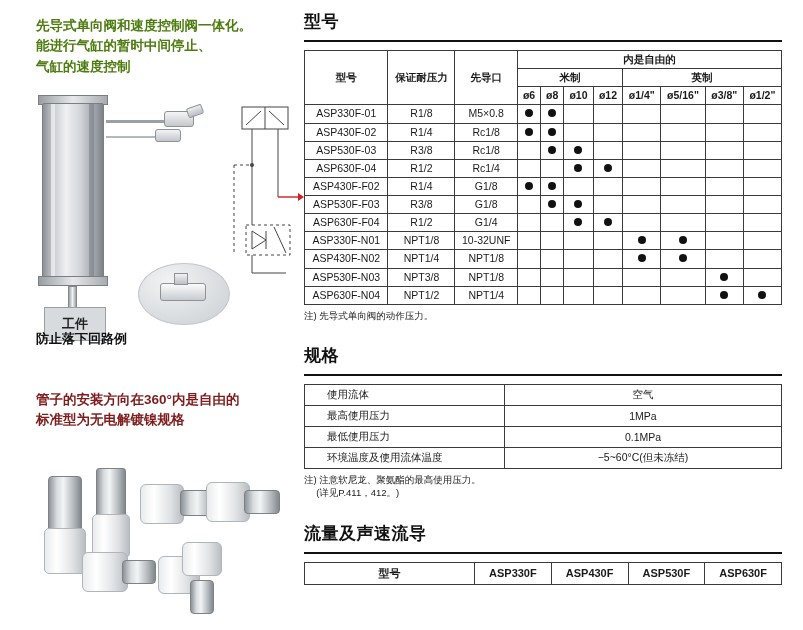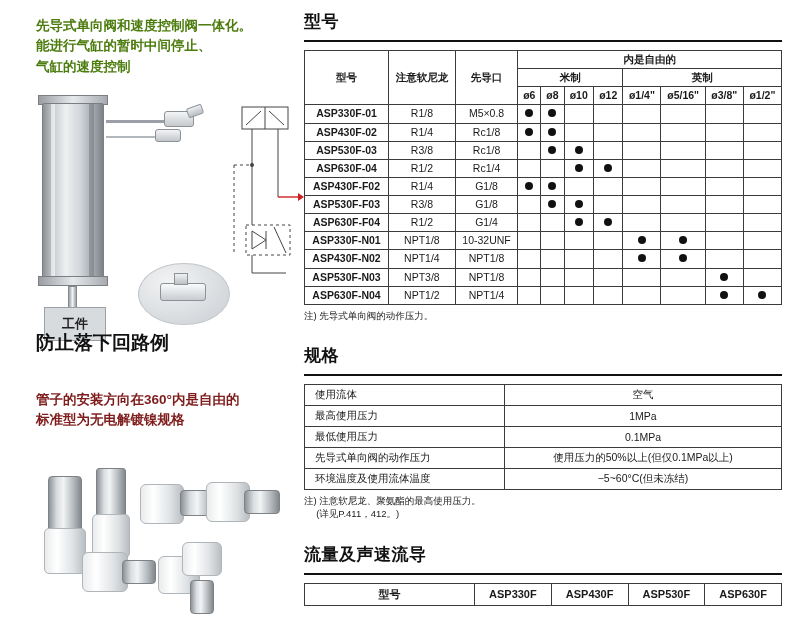--- a/index.html
+++ b/index.html
@@ -123,21 +123,21 @@
     width: 14px; height: 12px;
     background: linear-gradient(to bottom,#f0f1f2,#bcc1c5);
     border: 1px solid #8d9297;
   }
   
   .schem { position: absolute; left: 190px; top: 18px; width: 78px; height: 190px; }
   .schem svg { display: block; }
 
   .note-line {
     position: absolute; left: 36px; top: 330px;
-    font-size: 19px; font-weight: 700; color: #111;
+    font-size: 13px; font-weight: 700; color: #111;
   }
   .lead-text-2 {
     position: absolute; left: 36px; top: 390px;
     width: 256px;
     font-size: 13.5px; line-height: 1.5; font-weight: 600; color: #7f1d1d;
   }
   .photo-area {
     position: absolute; left: 30px; top: 440px;
     width: 270px; height: 180px;
   }
@@ -172,33 +172,33 @@
     font-size: 10.5px;
   }
   table.grid th, table.grid td {
     border: 1px solid #3b3b3b;
     padding: 2px 4px;
     text-align: center;
     line-height: 1.25;
     height: 18px;
   }
   table.grid th { font-weight: 700; background: #fff; }
-  td.model { text-align: left; font-weight: 700; padding-left: 5px; }
+  td.model { text-align: left; font-weight: 400; padding-left: 5px; }
   .dot {
     display: inline-block; width: 8px; height: 8px;
     border-radius: 50%; background: #111;
   }
   .tbl-note {
     font-size: 9.5px; color: #222; margin-top: 4px; line-height: 1.4;
   }
   table.spec {
     border-collapse: collapse; width: 478px; font-size: 10.5px;
   }
   table.spec td {
-    border: 1px solid #3b3b3b; padding: 3px 10px; height: 19px;
+    border: 1px solid #3b3b3b; padding: 3px 22px; height: 19px;
   }
   table.spec td.k { width: 200px; text-align: left; }
   table.spec td.v { text-align: center; }
 
   .sec2 { margin-top: 22px; }
   .sec3 { margin-top: 22px; }
   table.flow { border-collapse: collapse; width: 478px; font-size: 11px; }
   table.flow th {
     border: 1px solid #3b3b3b; padding: 3px 4px; font-weight: 700; height: 20px;
   }
@@ -286,21 +286,21 @@
 
   <div class="right-col">
 
     <h2 class="sec">型号</h2>
     <div class="rule"></div>
 
     <table class="grid">
       <thead>
         <tr>
           <th rowspan="3">型号</th>
-          <th rowspan="3">注意软尼龙</th>
+          <th rowspan="3">保证耐压力</th>
           <th rowspan="3">先导口</th>
           <th colspan="8">内是自由的</th>
         </tr>
         <tr>
           <th colspan="4">米制</th>
           <th colspan="4">英制</th>
         </tr>
         <tr>
           <th>ø6</th>
           <th>ø8</th>
@@ -471,24 +471,20 @@
             </tr>
             <tr>
               <td class="k">最高使用压力</td>
               <td class="v">1MPa</td>
             </tr>
             <tr>
               <td class="k">最低使用压力</td>
               <td class="v">0.1MPa</td>
             </tr>
             <tr>
-              <td class="k">先导式单向阀的动作压力</td>
-              <td class="v">使用压力的50%以上(但仅0.1MPa以上)</td>
-            </tr>
-            <tr>
               <td class="k">环境温度及使用流体温度</td>
               <td class="v">−5~60°C(但未冻结)</td>
             </tr>
           </tbody>
       </table>
       <div class="tbl-note" style="white-space:pre-line;">注) 注意软尼龙、聚氨酯的最高使用压力。
 　 (详见P.411，412。)</div>
     </div>
 
     <div class="sec3">

